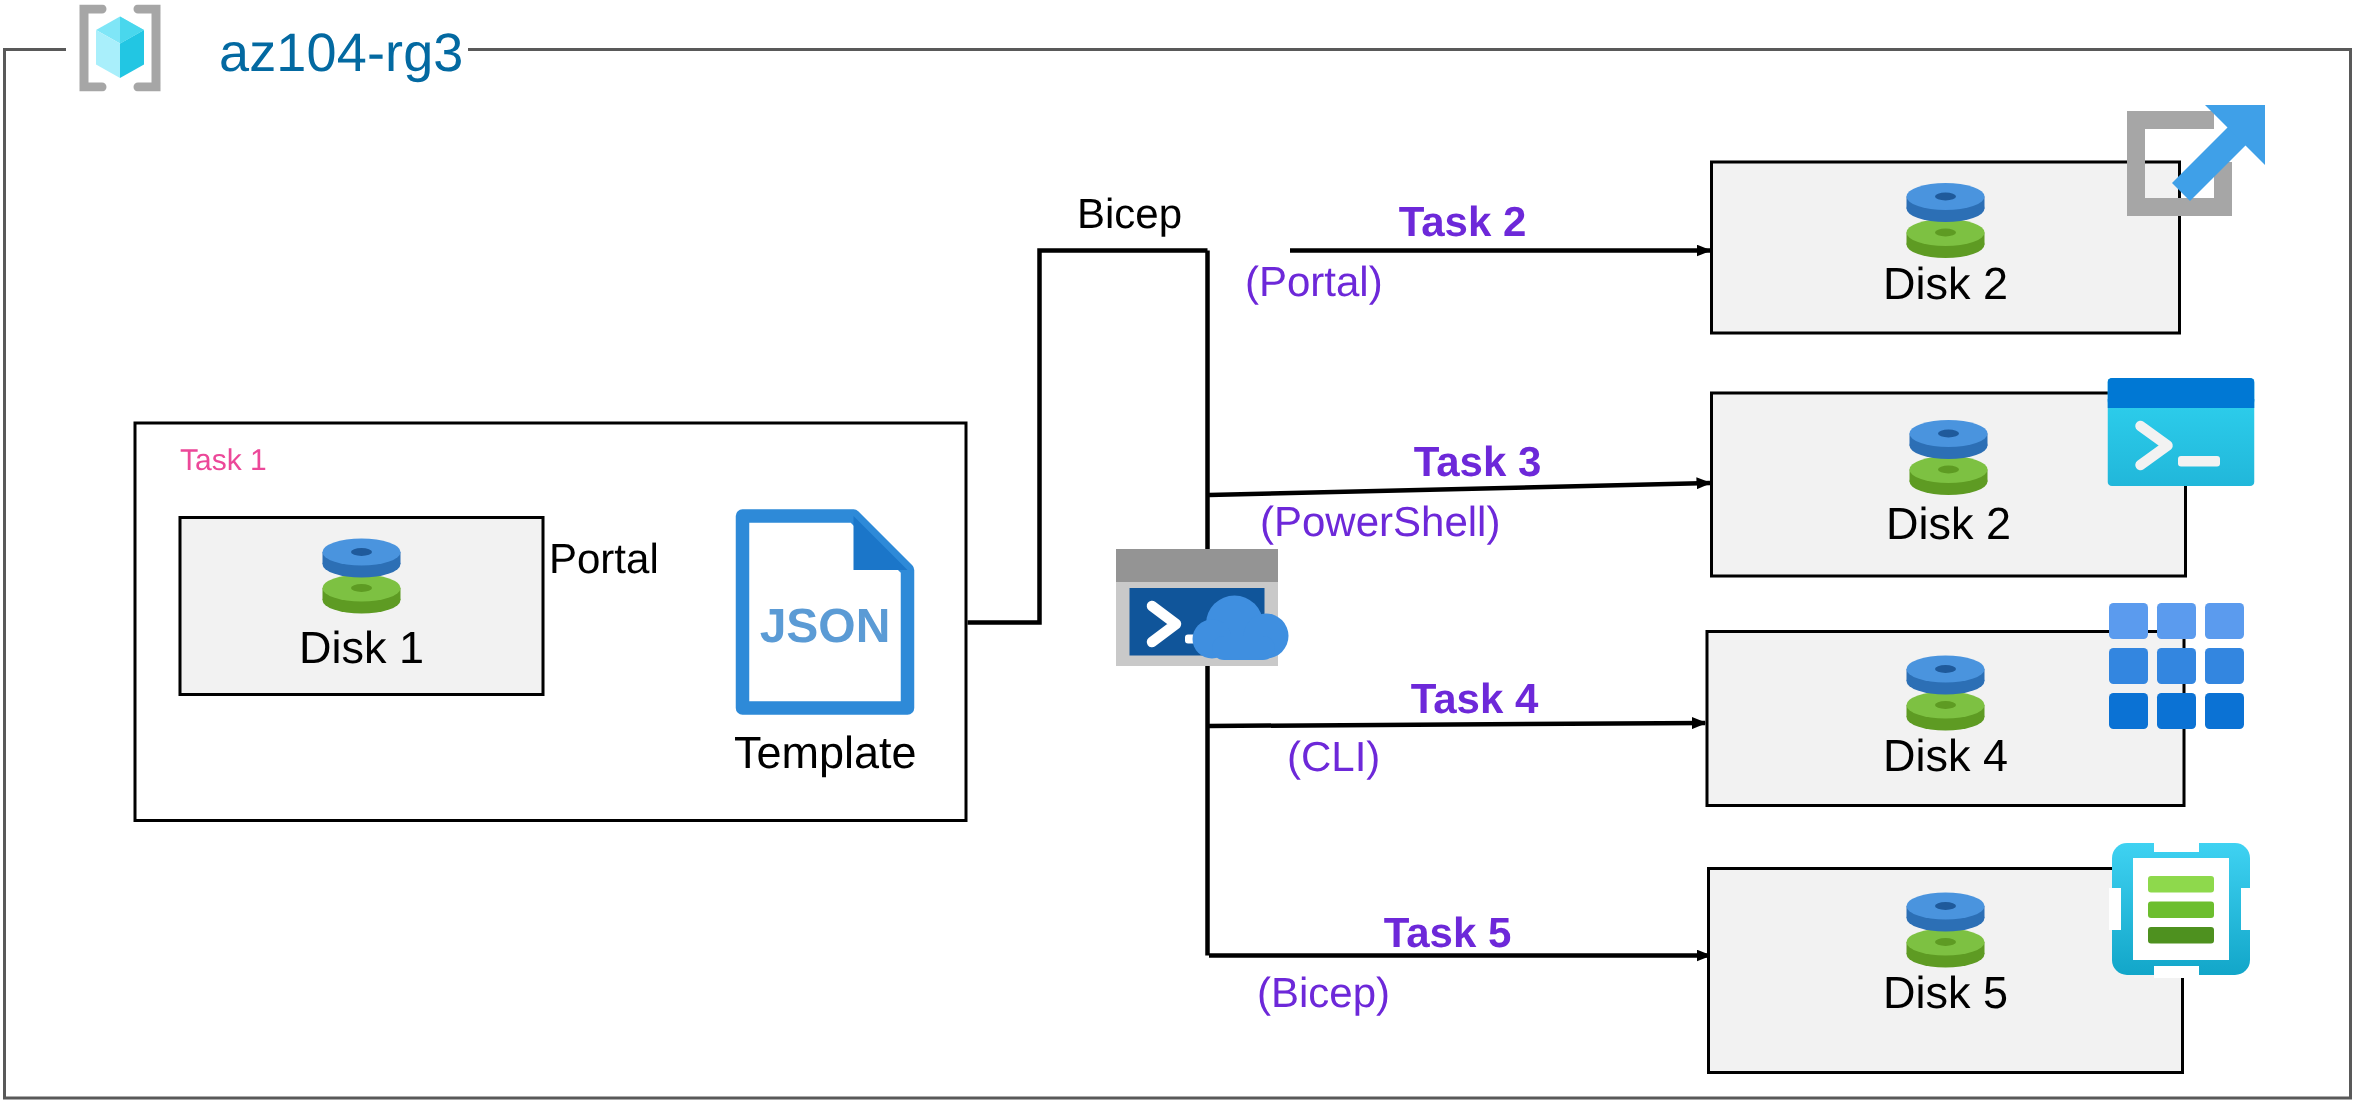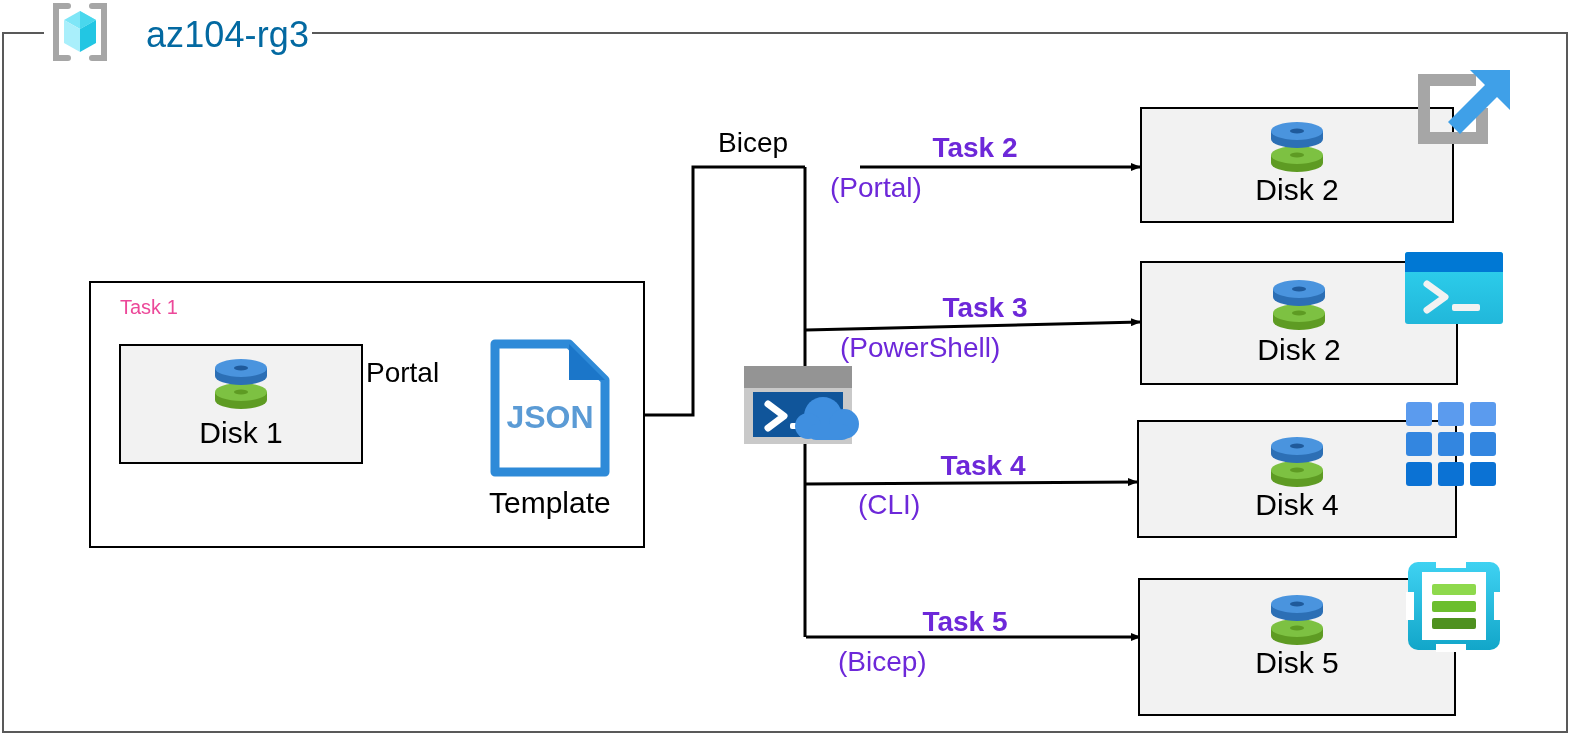--- a/index.html
+++ b/index.html
@@ -187,21 +187,21 @@
 
   <div class="abs plain-label" style="left:366px; top:357px;">Portal</div>
 
   <div class="abs" style="left:489px; top:338px; width:122px; height:140px;">
     <svg width="122" height="140" viewBox="0 0 122 140">
       <path d="M6 6 L80 6 L116 42 L116 134 L6 134 Z" fill="#ffffff" stroke="#2E8AD8" stroke-width="9" stroke-linejoin="round"></path>
       <path d="M80 6 L116 42 L80 42 Z" fill="#1B76C9"></path>
       <text x="61" y="90" text-anchor="middle" font-family="Liberation Sans, sans-serif" font-size="32" font-weight="bold" fill="#5B9BD5">JSON</text>
     </svg>
   </div>
-  <div class="abs" style="left:489px; top:486px; width:122px; text-align:left; font-size:30px; color:#000;">Template</div>
+  <div class="abs" style="left:489px; top:486px; width:122px; text-align:right; font-size:30px; color:#000;">Template</div>
 
   <div class="abs plain-label" style="left:718px; top:127px;">Bicep</div>
 
   <div class="abs" style="left:744px; top:366px; width:122px; height:78px;">
     <svg width="122" height="78" viewBox="0 0 122 78">
 
       <rect x="0" y="0" width="108" height="78" fill="#C9C9C9"></rect>
       <rect x="0" y="0" width="108" height="22" fill="#949494"></rect>
 
       <rect x="9" y="26" width="90" height="45" fill="#10559A"></rect>

